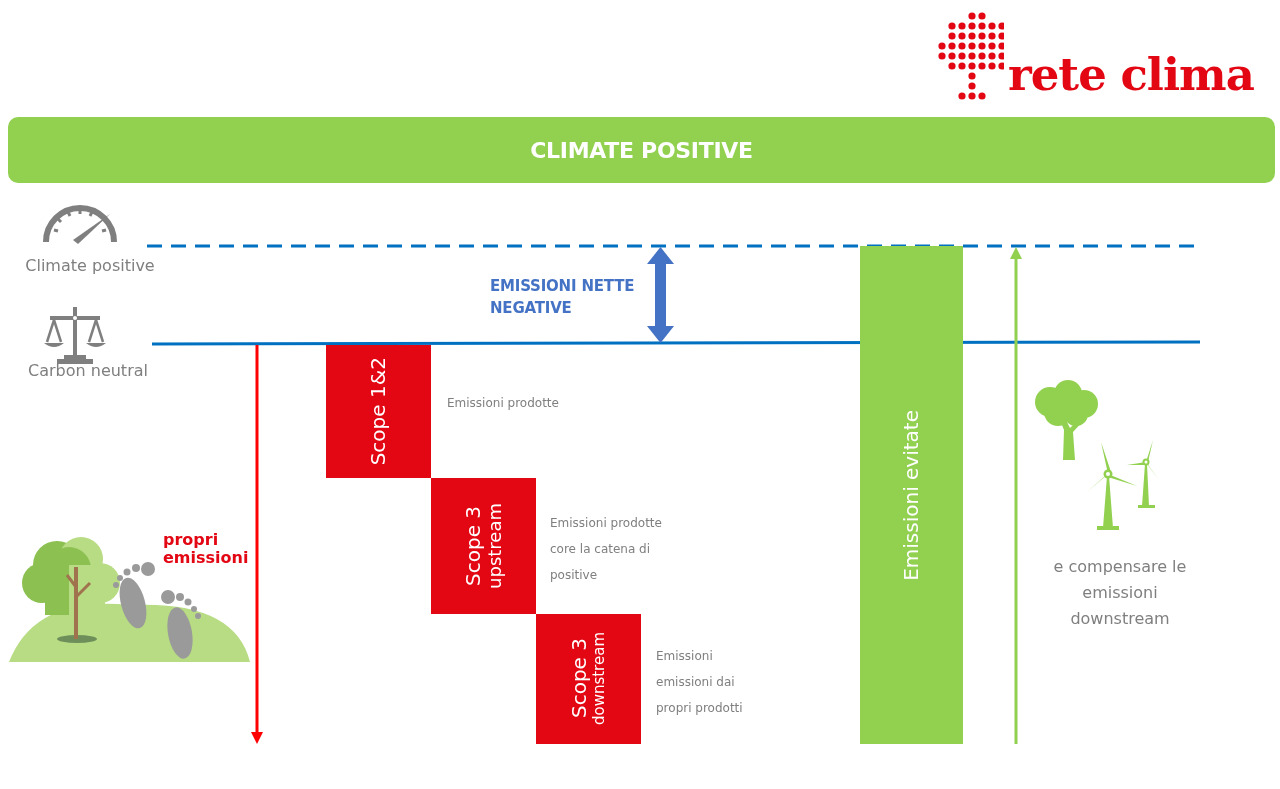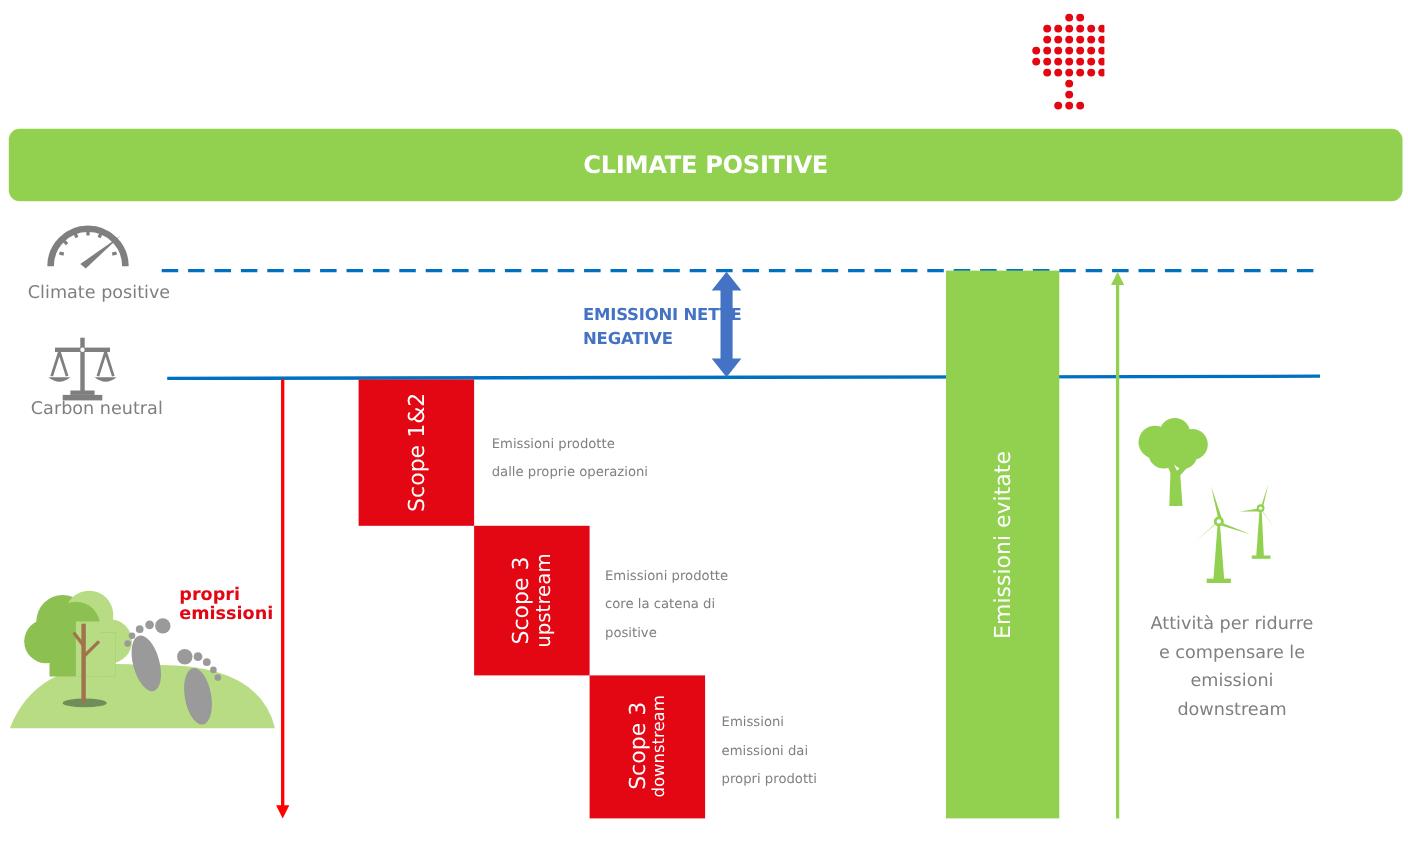--- a/index.html
+++ b/index.html
@@ -4,21 +4,21 @@
 <style>
   html, body { margin: 0; padding: 0; background: #ffffff; }
   body { width: 1280px; height: 789px; position: relative; overflow: hidden; font-family: "DejaVu Sans", "Liberation Sans", sans-serif; }
   .abs { position: absolute; }
   .logo { left: 934px; top: 8px; width: 300px; height: 100px; }
   .logo-text { position: absolute; left: 74px; top: 44px; font-family: "DejaVu Serif", "Liberation Serif", serif; font-weight: bold; font-size: 45px; color: #e30613; letter-spacing: -1px; line-height: 1; white-space: nowrap; }
   .banner { left: 8px; top: 117px; width: 1267px; height: 66px; background: #92d050; border-radius: 10px; display: flex; align-items: center; justify-content: center; }
   .banner-title { color: #ffffff; font-weight: bold; font-size: 22px; font-family: "DejaVu Sans", sans-serif; letter-spacing: -0.3px; }
   .level-label { color: #7f7f7f; font-size: 16px; text-align: center; white-space: nowrap; }
   .gray-text { color: #7f7f7f; font-size: 12px; line-height: 26px; white-space: nowrap; }
-  .net-neg { color: #4472c4; font-weight: bold; font-size: 15px; line-height: 22px; letter-spacing: -0.2px; margin-left: 40px; }
+  .net-neg { color: #4472c4; font-weight: bold; font-size: 15px; line-height: 22px; letter-spacing: -0.2px; }
   .scope { background: #e30613; display: flex; align-items: center; justify-content: center; }
   .vtext { writing-mode: vertical-rl; transform: rotate(180deg); color: #ffffff; text-align: center; white-space: nowrap; line-height: 1.15; }
   .scope .v1 { font-size: 20px; }
   .scope .v2 { font-size: 18px; }
   .scope .v2s { font-size: 15px; }
   .avoided { left: 860px; top: 246px; width: 103px; height: 498px; background: #92d050; display: flex; align-items: center; justify-content: center; }
   .avoided .vtext { font-size: 20px; }
   .cf-label { color: #e30613; font-weight: bold; font-size: 16px; line-height: 18px; }
   .right-text { color: #7f7f7f; font-size: 16px; line-height: 26px; text-align: center; white-space: nowrap; }
 </style>
@@ -62,20 +62,21 @@
       <circle cx="38" cy="58" r="3.6" fill="#e30613"></circle>
       <circle cx="48" cy="58" r="3.6" fill="#e30613"></circle>
       <circle cx="58" cy="58" r="3.6" fill="#e30613"></circle>
       <circle cx="68" cy="58" r="3.6" fill="#e30613"></circle>
       <circle cx="38" cy="68" r="3.6" fill="#e30613"></circle>
       <circle cx="38" cy="78" r="3.6" fill="#e30613"></circle>
       <circle cx="28" cy="88" r="3.6" fill="#e30613"></circle>
       <circle cx="38" cy="88" r="3.6" fill="#e30613"></circle>
       <circle cx="48" cy="88" r="3.6" fill="#e30613"></circle>
     </svg>
+  <span class="logo-text">rete clima</span>
 </div>
 
 <div class="abs banner">
   <span class="banner-title">CLIMATE POSITIVE</span>
 </div>
 
 <svg class="abs" style="left:0;top:0" width="1280" height="789">
   <line x1="147" y1="246" x2="1200" y2="246" stroke="#0070c0" stroke-width="3" stroke-dasharray="15 9"></line>
   <line x1="152" y1="344" x2="1200" y2="342" stroke="#0070c0" stroke-width="3"></line>
   <g>
@@ -163,21 +164,20 @@
   <div>emissioni</div>
 </div>
 
 <div class="abs scope" style="left:326px;top:345px;width:105px;height:133px">
   <div class="vtext">
     <div class="v1">Scope 1&amp;2</div>
   </div>
 </div>
 <div class="abs gray-text" style="left:447px;top:390px">
   <div>Emissioni prodotte</div>
-  <div>dalle proprie operazioni</div>
 </div>
 
 <div class="abs scope" style="left:431px;top:478px;width:105px;height:136px">
   <div class="vtext">
     <div class="v1">Scope 3</div>
     <div class="v2">upstream</div>
   </div>
 </div>
 <div class="abs gray-text" style="left:550px;top:510px">
   <div>Emissioni prodotte</div>
@@ -226,17 +226,16 @@
       <polygon points="61,22 74,40 62,24"></polygon>
       <polygon points="61,22 42,25 60,25"></polygon>
       <circle cx="61" cy="22" r="3.5"></circle>
     </g>
     <circle cx="23" cy="34" r="2" fill="#ffffff"></circle>
     <circle cx="61" cy="22" r="1.5" fill="#ffffff"></circle>
   </svg>
 </div>
 
 <div class="abs right-text" style="left:1035px;top:554px;width:170px">
-  <div>Attività per ridurre</div>
   <div>e compensare le</div>
   <div>emissioni</div>
   <div>downstream</div>
 </div>
 
 </body></html>

